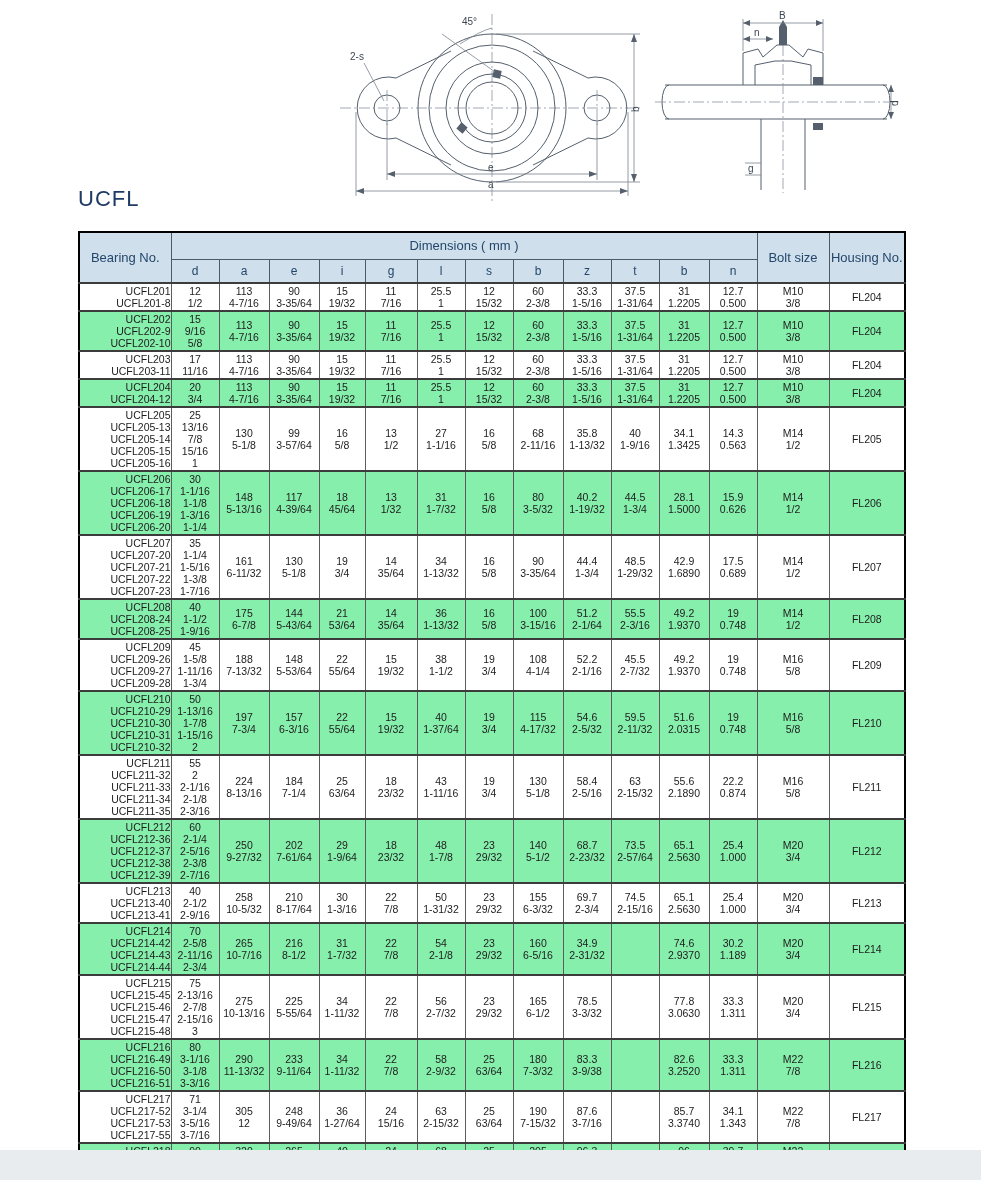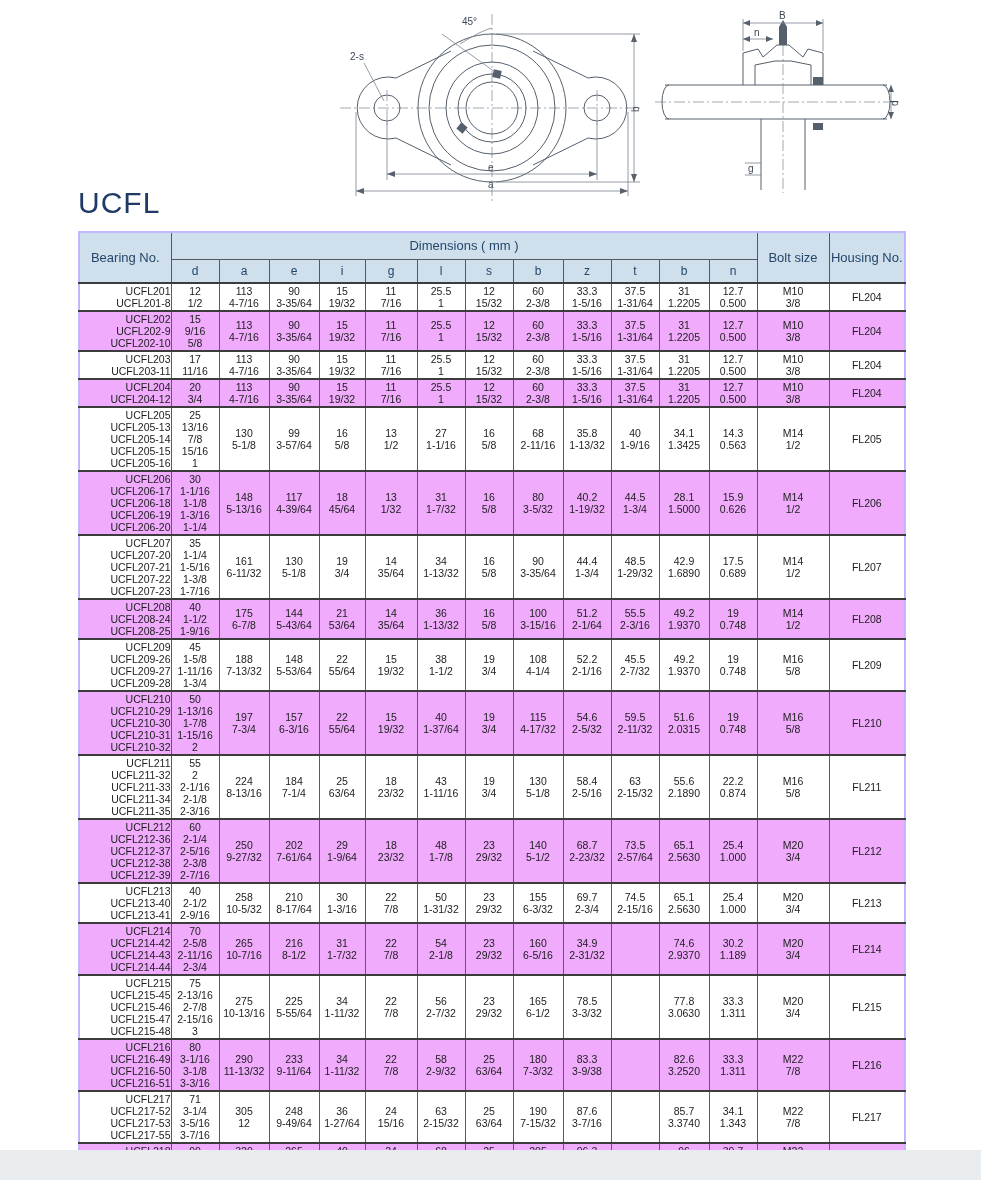--- a/index.html
+++ b/index.html
@@ -3,48 +3,48 @@
 <meta charset="utf-8">
 <style>
   html,body { margin:0; padding:0; }
   body {
     width:981px; height:1180px; position:relative;
     background:#ffffff; overflow:hidden;
     font-family:"Liberation Sans", sans-serif;
   }
   .page-title {
     position:absolute; left:78px; top:186px;
-    font-size:30px; letter-spacing:1px; color:#1f3a64;
+    font-size:22px; letter-spacing:1px; color:#1f3a64;
   }
   .diagram { position:absolute; }
   .diagram svg { display:block; }
   .dwg { stroke:#55606c; stroke-width:1; fill:none; }
   .dwg-thin { stroke:#7a8490; stroke-width:0.8; fill:none; }
   .cl { stroke:#8a94a0; stroke-width:0.8; fill:none; stroke-dasharray:11 3 2 3; }
   .dwg-fill { fill:#55606c; stroke:none; }
   .dwg-label { font:10px "Liberation Sans",sans-serif; fill:#3c4754; stroke:none; }
 
   table.dim-table {
     position:absolute; left:78px; top:231px; width:826px;
     border-collapse:collapse; table-layout:fixed;
     font-size:10.5px; line-height:12px; color:#1c1c1c;
-    border:2px solid #c4b5fd;
+    border:2px solid #000000;
   }
   .dim-table th {
     background:#cfe0ec; color:#24466b; font-weight:normal;
     border:1px solid #4f5a66; font-size:12px; padding:2px 0;
   }
   .dim-table thead tr.top-hdr th { height:22px; font-size:13px; }
   .dim-table thead tr.sub-hdr th { height:18px; }
   .dim-table td {
     border:1px solid #5c5c5c; text-align:center; vertical-align:middle;
     padding:1px 0;
   }
   .dim-table tbody tr { border-top:2px solid #3c3c3c; }
-  .dim-table tbody tr.shaded { background:#f0abfc; }
+  .dim-table tbody tr.shaded { background:#86efac; }
   .dim-table td.c-bearing { text-align:right; padding-left:7px; }
   .bottom-band {
     position:absolute; left:0; top:1150px; width:981px; height:30px;
     background:#e9ecef;
   }
 </style>
 </head>
 <body>
 
 <div class="diagram" style="left:322px; top:8px; width:330px; height:200px;">

